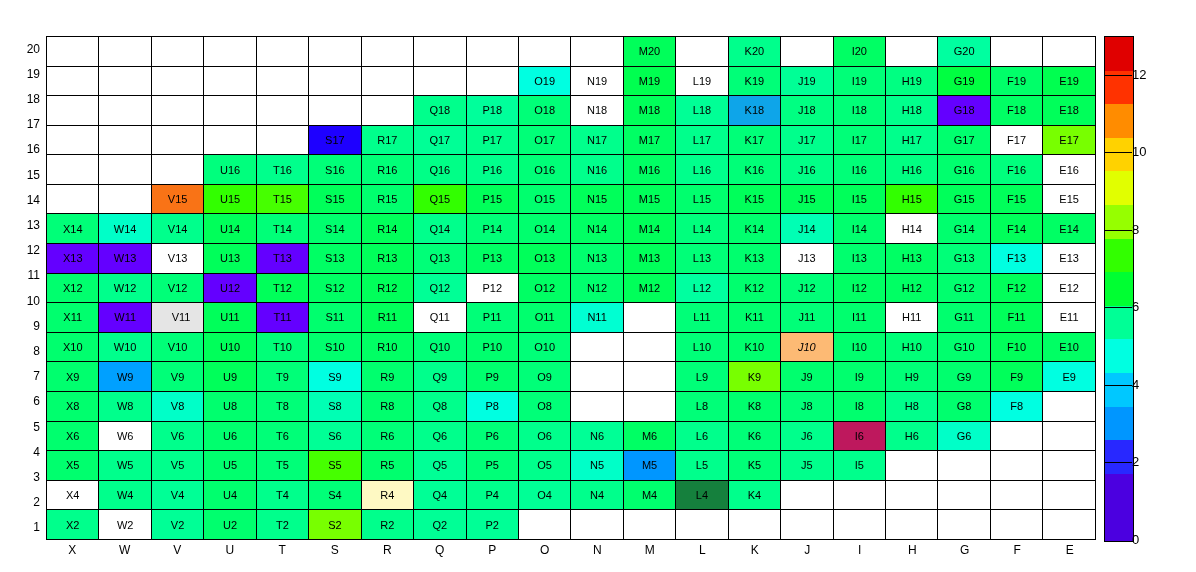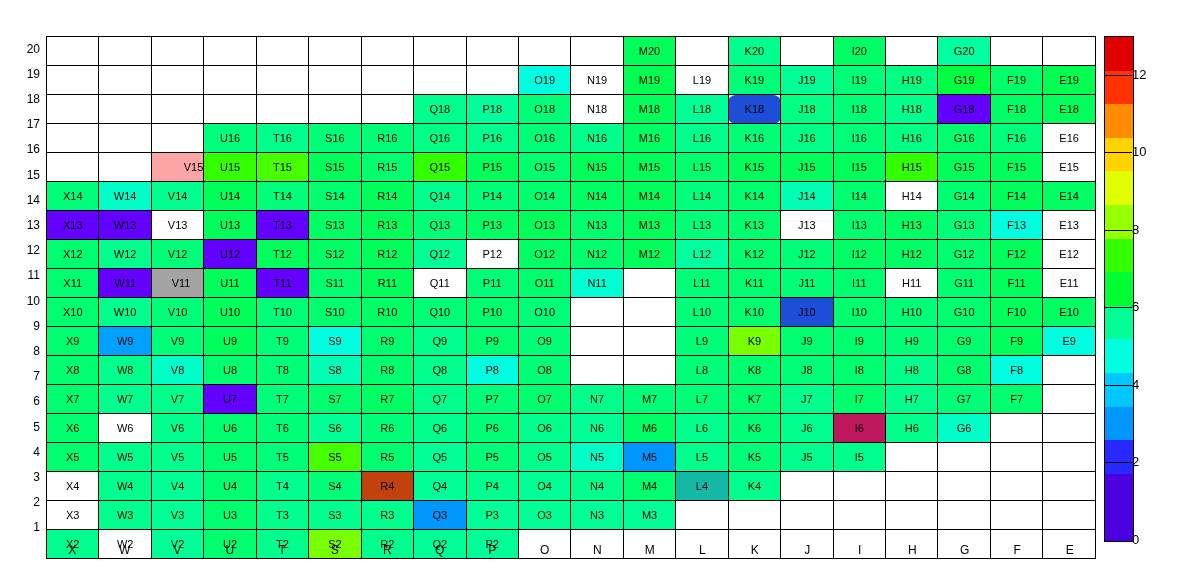--- a/index.html
+++ b/index.html
@@ -122,27 +122,49 @@
             <td style="background: rgb(255, 255, 255);"></td>
             <td style="background: rgb(255, 255, 255);"></td>
             <td style="background: rgb(255, 255, 255);"></td>
             <td style="background: rgb(255, 255, 255);"></td>
             <td style="background: rgb(0, 255, 140);">Q18</td>
             <td style="background: rgb(0, 255, 155);">P18</td>
             <td style="background: rgb(0, 255, 120);">O18</td>
             <td style="background: rgb(255, 255, 255);">N18</td>
             <td style="background: rgb(0, 255, 90);">M18</td>
             <td style="background: rgb(0, 255, 150);">L18</td>
-            <td style="background: #1d4ed8; border-radius: 8px;">K18</td>
+            <td style="background: #0ea5e9;">K18</td>
             <td style="background: rgb(0, 255, 130);">J18</td>
             <td style="background: rgb(0, 255, 120);">I18</td>
             <td style="background: rgb(0, 255, 140);">H18</td>
             <td style="background: rgb(100, 0, 255);">G18</td>
             <td style="background: rgb(0, 255, 100);">F18</td>
             <td style="background: rgb(0, 255, 90);">E18</td>
+          </tr>
+          <tr>
+            <td style="background: rgb(255, 255, 255);"></td>
+            <td style="background: rgb(255, 255, 255);"></td>
+            <td style="background: rgb(255, 255, 255);"></td>
+            <td style="background: rgb(255, 255, 255);"></td>
+            <td style="background: rgb(255, 255, 255);"></td>
+            <td style="background: rgb(30, 0, 255);">S17</td>
+            <td style="background: rgb(0, 255, 140);">R17</td>
+            <td style="background: rgb(0, 255, 150);">Q17</td>
+            <td style="background: rgb(0, 255, 140);">P17</td>
+            <td style="background: rgb(0, 255, 120);">O17</td>
+            <td style="background: rgb(0, 255, 140);">N17</td>
+            <td style="background: rgb(0, 255, 100);">M17</td>
+            <td style="background: rgb(0, 255, 140);">L17</td>
+            <td style="background: rgb(0, 255, 120);">K17</td>
+            <td style="background: rgb(0, 255, 140);">J17</td>
+            <td style="background: rgb(0, 255, 120);">I17</td>
+            <td style="background: rgb(0, 255, 140);">H17</td>
+            <td style="background: rgb(0, 255, 110);">G17</td>
+            <td style="background: rgb(255, 255, 255);">F17</td>
+            <td style="background: rgb(120, 255, 0);">E17</td>
           </tr>
           <tr>
             <td style="background: rgb(255, 255, 255);"></td>
             <td style="background: rgb(255, 255, 255);"></td>
             <td style="background: rgb(255, 255, 255);"></td>
             <td style="background: rgb(0, 255, 125);">U16</td>
             <td style="background: rgb(0, 255, 140);">T16</td>
             <td style="background: rgb(0, 255, 120);">S16</td>
             <td style="background: rgb(0, 255, 120);">R16</td>
             <td style="background: rgb(0, 255, 135);">Q16</td>
@@ -155,21 +177,21 @@
             <td style="background: rgb(0, 255, 135);">J16</td>
             <td style="background: rgb(0, 255, 120);">I16</td>
             <td style="background: rgb(0, 255, 130);">H16</td>
             <td style="background: rgb(0, 255, 110);">G16</td>
             <td style="background: rgb(0, 255, 125);">F16</td>
             <td style="background: rgb(255, 255, 255);">E16</td>
           </tr>
           <tr>
             <td style="background: rgb(255, 255, 255);"></td>
             <td style="background: rgb(255, 255, 255);"></td>
-            <td style="background: #fca5a5; text-align: right;">V15</td>
+            <td style="background: #f97316;">V15</td>
             <td style="background: rgb(50, 255, 0);">U15</td>
             <td style="background: rgb(70, 255, 0);">T15</td>
             <td style="background: rgb(0, 255, 90);">S15</td>
             <td style="background: rgb(0, 255, 110);">R15</td>
             <td style="background: rgb(50, 255, 0);">Q15</td>
             <td style="background: rgb(0, 255, 90);">P15</td>
             <td style="background: rgb(0, 255, 110);">O15</td>
             <td style="background: rgb(0, 255, 90);">N15</td>
             <td style="background: rgb(0, 255, 90);">M15</td>
             <td style="background: rgb(0, 255, 110);">L15</td>
@@ -243,21 +265,21 @@
             <td style="background: rgb(0, 255, 120);">J12</td>
             <td style="background: rgb(0, 255, 100);">I12</td>
             <td style="background: rgb(0, 255, 100);">H12</td>
             <td style="background: rgb(0, 255, 110);">G12</td>
             <td style="background: rgb(0, 255, 90);">F12</td>
             <td style="background: rgb(255, 255, 255);">E12</td>
           </tr>
           <tr>
             <td style="background: rgb(0, 255, 110);">X11</td>
             <td style="background: rgb(100, 0, 255);">W11</td>
-            <td style="background: #a3a3a3; padding-left: 7px;">V11</td>
+            <td style="background: #e5e5e5; padding-left: 7px;">V11</td>
             <td style="background: rgb(0, 255, 90);">U11</td>
             <td style="background: rgb(100, 0, 255);">T11</td>
             <td style="background: rgb(0, 255, 110);">S11</td>
             <td style="background: rgb(0, 255, 90);">R11</td>
             <td style="background: rgb(255, 255, 255);">Q11</td>
             <td style="background: rgb(0, 255, 120);">P11</td>
             <td style="background: rgb(0, 255, 110);">O11</td>
             <td style="background: rgb(0, 255, 210);">N11</td>
             <td style="background: rgb(255, 255, 255);"></td>
             <td style="background: rgb(0, 255, 120);">L11</td>
@@ -277,21 +299,21 @@
             <td style="background: rgb(0, 255, 120);">T10</td>
             <td style="background: rgb(0, 255, 110);">S10</td>
             <td style="background: rgb(0, 255, 100);">R10</td>
             <td style="background: rgb(0, 255, 120);">Q10</td>
             <td style="background: rgb(0, 255, 110);">P10</td>
             <td style="background: rgb(0, 255, 120);">O10</td>
             <td style="background: rgb(255, 255, 255);"></td>
             <td style="background: rgb(255, 255, 255);"></td>
             <td style="background: rgb(0, 255, 120);">L10</td>
             <td style="background: rgb(0, 255, 110);">K10</td>
-            <td style="background: #1d4ed8;">J10</td>
+            <td style="background: #fdba74; font-style: italic;">J10</td>
             <td style="background: rgb(0, 255, 110);">I10</td>
             <td style="background: rgb(0, 255, 120);">H10</td>
             <td style="background: rgb(0, 255, 110);">G10</td>
             <td style="background: rgb(0, 255, 90);">F10</td>
             <td style="background: rgb(0, 255, 100);">E10</td>
           </tr>
           <tr>
             <td style="background: rgb(0, 255, 110);">X9</td>
             <td style="background: rgb(0, 160, 255);">W9</td>
             <td style="background: rgb(0, 255, 120);">V9</td>
@@ -326,42 +348,20 @@
             <td style="background: rgb(0, 255, 120);">O8</td>
             <td style="background: rgb(255, 255, 255);"></td>
             <td style="background: rgb(255, 255, 255);"></td>
             <td style="background: rgb(0, 255, 120);">L8</td>
             <td style="background: rgb(0, 255, 110);">K8</td>
             <td style="background: rgb(0, 255, 120);">J8</td>
             <td style="background: rgb(0, 255, 110);">I8</td>
             <td style="background: rgb(0, 255, 140);">H8</td>
             <td style="background: rgb(0, 255, 110);">G8</td>
             <td style="background: rgb(0, 255, 225);">F8</td>
-            <td style="background: rgb(255, 255, 255);"></td>
-          </tr>
-          <tr>
-            <td style="background: rgb(0, 255, 110);">X7</td>
-            <td style="background: rgb(0, 255, 140);">W7</td>
-            <td style="background: rgb(0, 255, 140);">V7</td>
-            <td style="background: rgb(100, 0, 255);">U7</td>
-            <td style="background: rgb(0, 255, 120);">T7</td>
-            <td style="background: rgb(0, 255, 110);">S7</td>
-            <td style="background: rgb(0, 255, 100);">R7</td>
-            <td style="background: rgb(0, 255, 140);">Q7</td>
-            <td style="background: rgb(0, 255, 120);">P7</td>
-            <td style="background: rgb(0, 255, 110);">O7</td>
-            <td style="background: rgb(0, 255, 140);">N7</td>
-            <td style="background: rgb(0, 255, 120);">M7</td>
-            <td style="background: rgb(0, 255, 120);">L7</td>
-            <td style="background: rgb(0, 255, 110);">K7</td>
-            <td style="background: rgb(0, 255, 140);">J7</td>
-            <td style="background: rgb(0, 255, 110);">I7</td>
-            <td style="background: rgb(0, 255, 140);">H7</td>
-            <td style="background: rgb(0, 255, 120);">G7</td>
-            <td style="background: rgb(0, 255, 110);">F7</td>
             <td style="background: rgb(255, 255, 255);"></td>
           </tr>
           <tr>
             <td style="background: rgb(0, 255, 110);">X6</td>
             <td style="background: rgb(255, 255, 255);">W6</td>
             <td style="background: rgb(0, 255, 140);">V6</td>
             <td style="background: rgb(0, 255, 110);">U6</td>
             <td style="background: rgb(0, 255, 120);">T6</td>
             <td style="background: rgb(0, 255, 150);">S6</td>
             <td style="background: rgb(0, 255, 120);">R6</td>
@@ -401,50 +401,28 @@
             <td style="background: rgb(255, 255, 255);"></td>
             <td style="background: rgb(255, 255, 255);"></td>
           </tr>
           <tr>
             <td style="background: rgb(255, 255, 255);">X4</td>
             <td style="background: rgb(0, 255, 140);">W4</td>
             <td style="background: rgb(0, 255, 150);">V4</td>
             <td style="background: rgb(0, 255, 110);">U4</td>
             <td style="background: rgb(0, 255, 140);">T4</td>
             <td style="background: rgb(0, 255, 120);">S4</td>
-            <td style="background: #c2410c; margin-left: 28px;">R4</td>
+            <td style="background: #fef9c3; margin-left: 28px;">R4</td>
             <td style="background: rgb(0, 255, 150);">Q4</td>
             <td style="background: rgb(0, 255, 140);">P4</td>
             <td style="background: rgb(0, 255, 150);">O4</td>
             <td style="background: rgb(0, 255, 140);">N4</td>
             <td style="background: rgb(0, 255, 110);">M4</td>
-            <td style="background: #14b8a6;">L4</td>
+            <td style="background: #15803d;">L4</td>
             <td style="background: rgb(0, 255, 140);">K4</td>
-            <td style="background: rgb(255, 255, 255);"></td>
-            <td style="background: rgb(255, 255, 255);"></td>
-            <td style="background: rgb(255, 255, 255);"></td>
-            <td style="background: rgb(255, 255, 255);"></td>
-            <td style="background: rgb(255, 255, 255);"></td>
-            <td style="background: rgb(255, 255, 255);"></td>
-          </tr>
-          <tr>
-            <td style="background: rgb(255, 255, 255);">X3</td>
-            <td style="background: rgb(0, 255, 140);">W3</td>
-            <td style="background: rgb(0, 255, 150);">V3</td>
-            <td style="background: rgb(0, 255, 110);">U3</td>
-            <td style="background: rgb(0, 255, 140);">T3</td>
-            <td style="background: rgb(0, 255, 140);">S3</td>
-            <td style="background: rgb(0, 255, 140);">R3</td>
-            <td style="background: rgb(0, 150, 255);">Q3</td>
-            <td style="background: rgb(0, 255, 150);">P3</td>
-            <td style="background: rgb(0, 255, 150);">O3</td>
-            <td style="background: rgb(0, 255, 150);">N3</td>
-            <td style="background: rgb(0, 255, 150);">M3</td>
-            <td style="background: rgb(255, 255, 255);"></td>
-            <td style="background: rgb(255, 255, 255);"></td>
             <td style="background: rgb(255, 255, 255);"></td>
             <td style="background: rgb(255, 255, 255);"></td>
             <td style="background: rgb(255, 255, 255);"></td>
             <td style="background: rgb(255, 255, 255);"></td>
             <td style="background: rgb(255, 255, 255);"></td>
             <td style="background: rgb(255, 255, 255);"></td>
           </tr>
           <tr>
             <td style="background: rgb(0, 255, 140);">X2</td>
             <td style="background: rgb(255, 255, 255);">W2</td>

